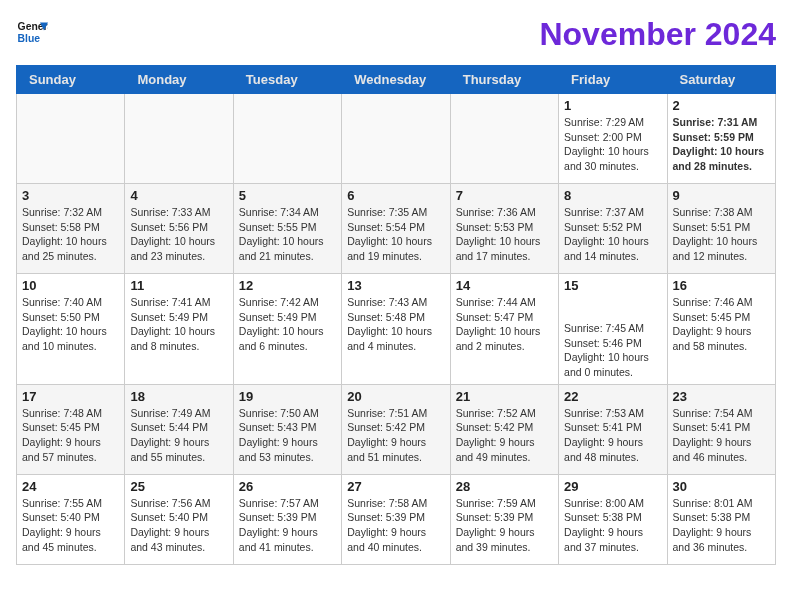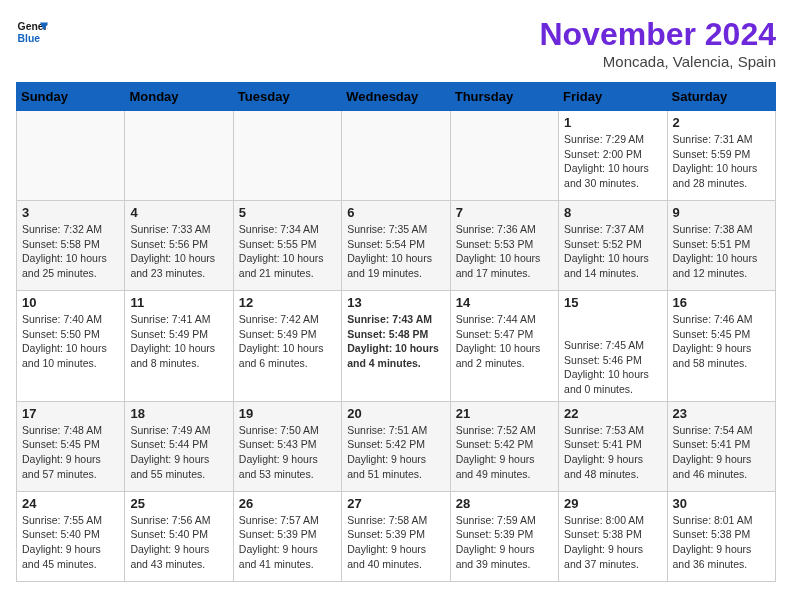--- a/index.html
+++ b/index.html
@@ -37,24 +37,24 @@
       font-size: 15px;
       color: #444;
     }
     table {
       width: 100%;
       border-collapse: collapse;
       table-layout: fixed;
     }
     thead th {
       background-color: #1565c0;
-      color: #000000;
+      color: #e5e5e5;
       font-size: 13px;
       font-weight: bold;
-      padding: 6px 4px;
+      padding: 6px 12px;
       text-align: left;
       border: 1px solid #1565c0;
     }
     tbody td {
       border: 1px solid #ccc;
       vertical-align: top;
       padding: 4px 5px;
       font-size: 11px;
       color: #222;
       height: 90px;
@@ -84,21 +84,20 @@
 <div class="header-area">
   <div class="logo">
     <svg class="logo-icon" viewBox="0 0 40 40" width="40" height="40">
       <text x="2" y="18" font-size="13" font-weight="bold" fill="#1a1a1a">General</text>
       <text x="2" y="32" font-size="13" font-weight="bold" fill="#1565c0">Blue</text>
       <polygon points="30,8 40,8 35,18" fill="#1565c0"></polygon>
     </svg>
   </div>
   <div class="title-area">
     <div class="month-title">November 2024</div>
-    <div class="location">Moncada, Valencia, Spain</div>
   </div>
 </div>
 
 <table>
   <thead>
     <tr id="header-row">
         <th>Sunday</th>
         <th>Monday</th>
         <th>Tuesday</th>
         <th>Wednesday</th>
@@ -115,21 +114,21 @@
         <td class="empty"></td>
         <td class="empty"></td>
         <td>
           <span class="day-num">1</span>
           <div class="day-info" style="white-space: pre-line;">Sunrise: 7:29 AM
 Sunset: 2:00 PM
 Daylight: 10 hours and 30 minutes.</div>
         </td>
         <td>
           <span class="day-num">2</span>
-          <div class="day-info" style="white-space: pre-line;">Sunrise: 7:31 AM
+          <div class="day-info" style="white-space: pre-line; font-weight: bold;">Sunrise: 7:31 AM
 Sunset: 5:59 PM
 Daylight: 10 hours and 28 minutes.</div>
         </td>
       </tr>
       <tr>
         <td>
           <span class="day-num">3</span>
           <div class="day-info" style="white-space: pre-line;">Sunrise: 7:32 AM
 Sunset: 5:58 PM
 Daylight: 10 hours and 25 minutes.</div>
@@ -185,21 +184,21 @@
 Daylight: 10 hours and 8 minutes.</div>
         </td>
         <td>
           <span class="day-num">12</span>
           <div class="day-info" style="white-space: pre-line;">Sunrise: 7:42 AM
 Sunset: 5:49 PM
 Daylight: 10 hours and 6 minutes.</div>
         </td>
         <td>
           <span class="day-num">13</span>
-          <div class="day-info" style="white-space: pre-line; font-weight: bold;">Sunrise: 7:43 AM
+          <div class="day-info" style="white-space: pre-line;">Sunrise: 7:43 AM
 Sunset: 5:48 PM
 Daylight: 10 hours and 4 minutes.</div>
         </td>
         <td>
           <span class="day-num">14</span>
           <div class="day-info" style="white-space: pre-line;">Sunrise: 7:44 AM
 Sunset: 5:47 PM
 Daylight: 10 hours and 2 minutes.</div>
         </td>
         <td>

